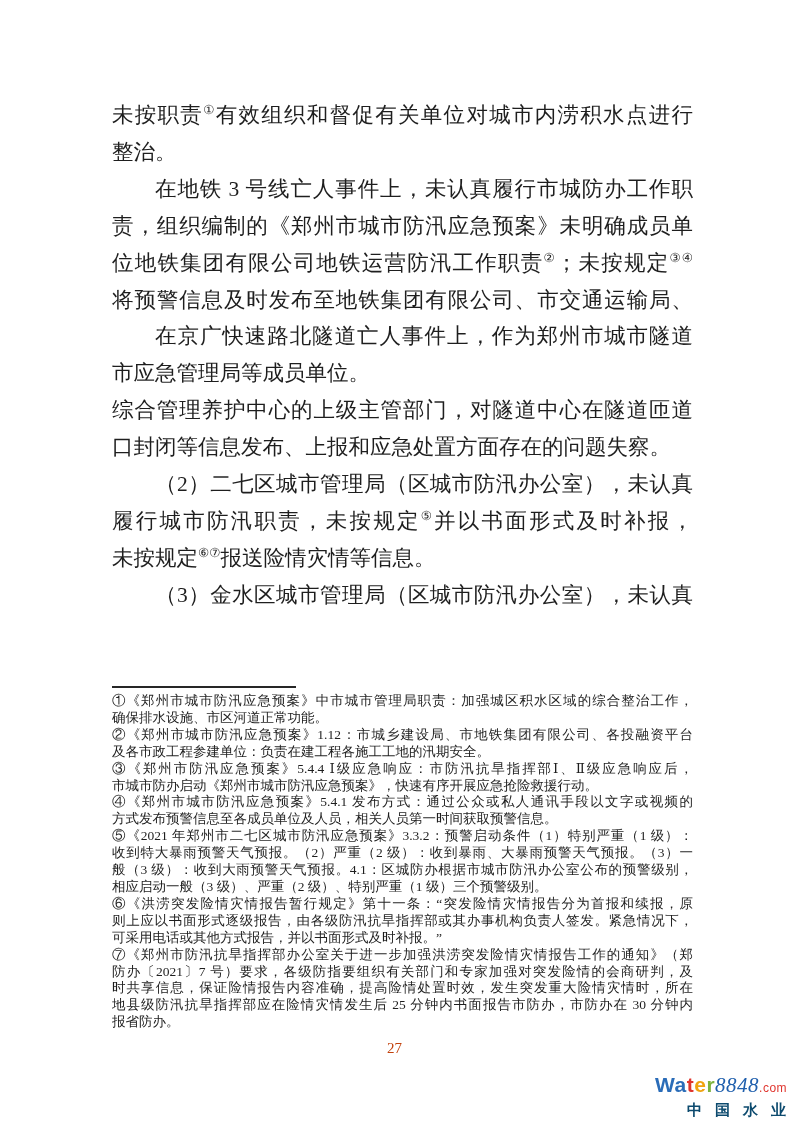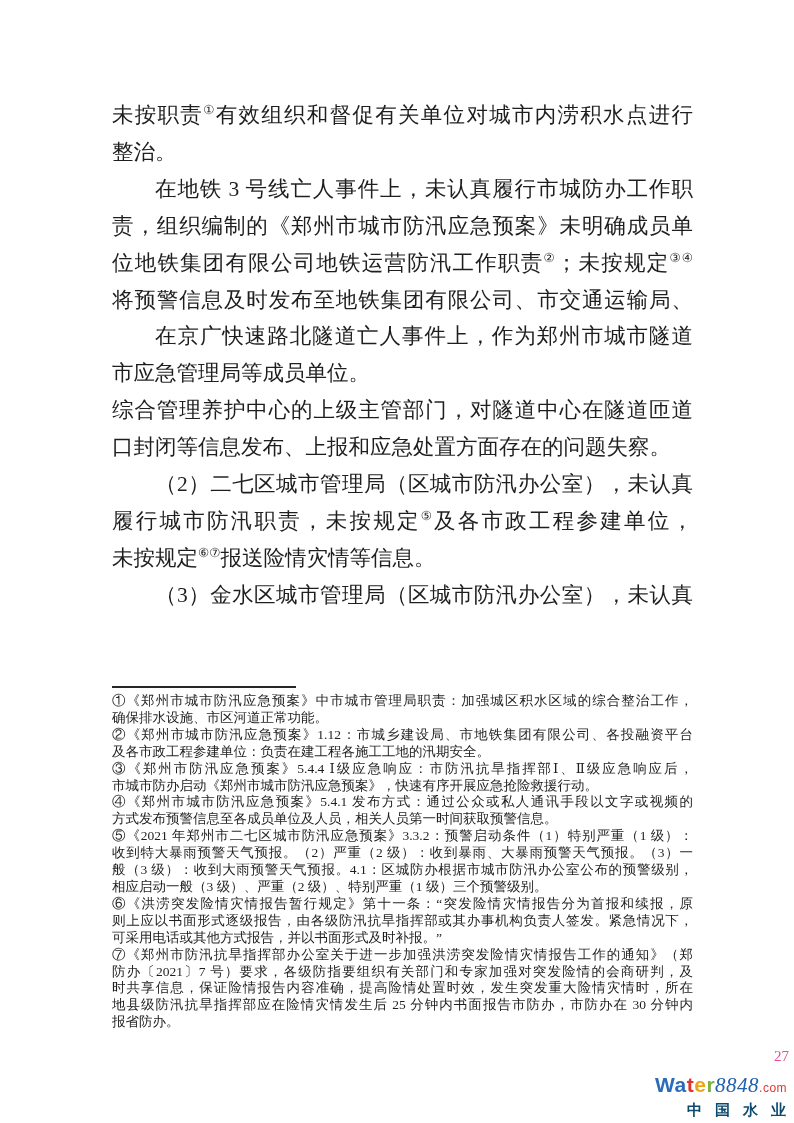--- a/index.html
+++ b/index.html
@@ -56,24 +56,23 @@
     text-align-last: justify;
     text-justify: inter-character;
   }
   .fn-line.short { text-align-last: left; }
   
   .page-number {
     position: absolute;
     left: 0;
     top: 1040px;
     width: 100%;
-    text-align: right;
+    text-align: center;
     font-size: 15px;
-    color: #ec4899;
-    margin-top: 8px;
+    color: #c2410c;
   }
   
   .logo {
     position: absolute;
     left: 655px;
     top: 1074px;
     width: 139px;
   }
   .logo-row1 {
     font-family: "Liberation Sans", "DejaVu Sans", sans-serif;
@@ -113,21 +112,21 @@
       <div class="bline short"><span>整治。</span></div>
       <div class="bline indent"><span>在地铁 3 号线亡人事件上，未认真履行市城防办工作职</span></div>
       <div class="bline"><span>责，组织编制的《郑州市城市防汛应急预案》未明确成员单</span></div>
       <div class="bline"><span>位地铁集团有限公司地铁运营防汛工作职责</span><sup>②</sup><span>；未按规定</span><sup>③④</sup></div>
       <div class="bline"><span>将预警信息及时发布至地铁集团有限公司、市交通运输局、</span></div>
       <div class="bline indent"><span>在京广快速路北隧道亡人事件上，作为郑州市城市隧道</span></div>
       <div class="bline short"><span>市应急管理局等成员单位。</span></div>
       <div class="bline"><span>综合管理养护中心的上级主管部门，对隧道中心在隧道匝道</span></div>
       <div class="bline short"><span>口封闭等信息发布、上报和应急处置方面存在的问题失察。</span></div>
       <div class="bline indent"><span>（2）二七区城市管理局（区城市防汛办公室），未认真</span></div>
-      <div class="bline"><span>履行城市防汛职责，未按规定</span><sup>⑤</sup><span>及各市政工程参建单位，</span></div>
+      <div class="bline"><span>履行城市防汛职责，未按规定</span><sup>⑤</sup><span>并以书面形式及时补报，</span></div>
       <div class="bline short"><span>未按规定</span><sup>⑥⑦</sup><span>报送险情灾情等信息。</span></div>
       <div class="bline indent"><span>（3）金水区城市管理局（区城市防汛办公室），未认真</span></div>
     </div>
 
   <div class="footnotes">
     <div class="fn-divider"></div>
     <div id="fnLines">
         <div class="fn-line">①《郑州市城市防汛应急预案》中市城市管理局职责：加强城区积水区域的综合整治工作，</div>
         <div class="fn-line short">确保排水设施、市区河道正常功能。</div>
         <div class="fn-line">②《郑州市城市防汛应急预案》1.12：市城乡建设局、市地铁集团有限公司、各投融资平台</div>

